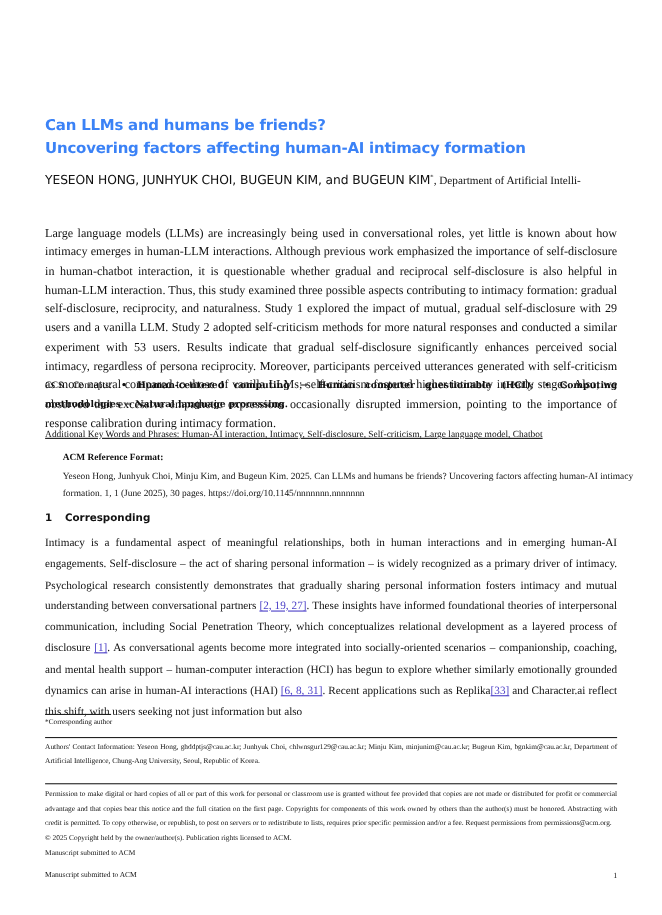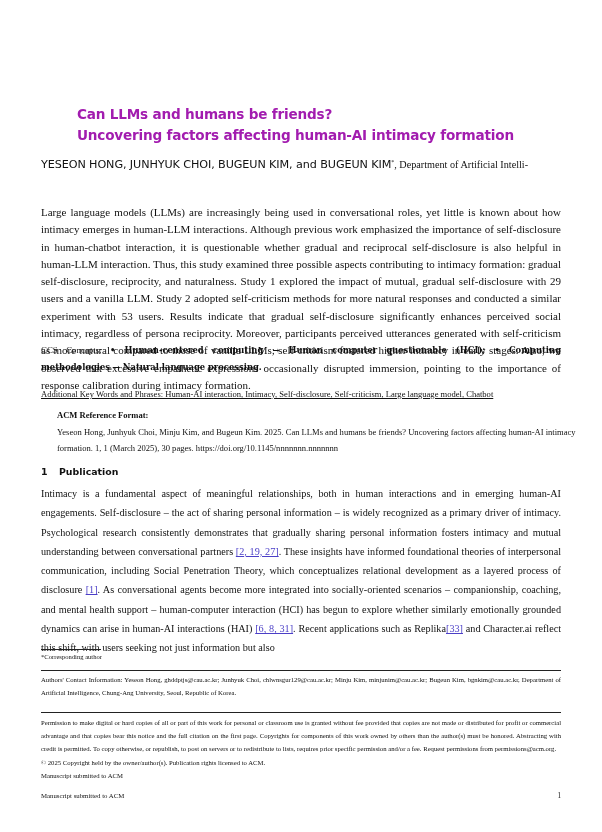--- a/index.html
+++ b/index.html
@@ -1,18 +1,18 @@
 <!DOCTYPE html>
 <html><head>
 <meta charset="utf-8">
 <style>
   html, body { margin: 0; padding: 0; background: #ffffff; }
   body { width: 602px; height: 832px; position: relative; overflow: hidden; color: #111; font-family: "Liberation Serif", "DejaVu Serif", serif; }
   .page { position: absolute; left: 41px; top: 0; width: 520px; }
-  .title { position: absolute; left: 0; top: 104px; font-family: "DejaVu Sans", sans-serif; font-weight: bold; font-size: 13.6px; line-height: 21px; letter-spacing: -0.2px; color: #a21caf; white-space: nowrap; margin-left: 36px; }
+  .title { position: absolute; left: 0; top: 104px; font-family: "DejaVu Sans", sans-serif; font-weight: bold; font-size: 13.6px; line-height: 21px; letter-spacing: -0.2px; color: #3b82f6; white-space: nowrap; }
   .authors { position: absolute; left: 0; top: 152px; width: 520px; font-size: 10.2px; line-height: 20px; }
   .authors .names { font-family: "DejaVu Sans", sans-serif; font-size: 11.2px; letter-spacing: -0.1px; }
   .abstract { position: absolute; left: 0; top: 204px; width: 520px; font-size: 11px; line-height: 17.3px; text-align: justify; }
   .ccs { position: absolute; left: 0; top: 373px; width: 520px; font-size: 8.9px; line-height: 17px; text-align: justify; }
   .ccs b { font-family: "DejaVu Serif", serif; font-size: 8.4px; }
   .keywords { position: absolute; left: 0; top: 386px; width: 520px; font-size: 8.55px; line-height: 17px; white-space: nowrap; text-decoration: underline; }
   .acmref { position: absolute; left: 16px; top: 407px; width: 520px; font-size: 8.55px; line-height: 16.5px; }
   .acmref .hdr { font-weight: bold; }
   .section { position: absolute; left: 0; top: 466px; font-family: "DejaVu Sans", sans-serif; font-weight: bold; font-size: 9.4px; }
   .section .num { display: inline-block; width: 18px; }
@@ -40,25 +40,25 @@
   </div>
 
   <div class="abstract">Large language models (LLMs) are increasingly being used in conversational roles, yet little is known about how intimacy emerges in human-LLM interactions. Although previous work emphasized the importance of self-disclosure in human-chatbot interaction, it is questionable whether gradual and reciprocal self-disclosure is also helpful in human-LLM interaction. Thus, this study examined three possible aspects contributing to intimacy formation: gradual self-disclosure, reciprocity, and naturalness. Study 1 explored the impact of mutual, gradual self-disclosure with 29 users and a vanilla LLM. Study 2 adopted self-criticism methods for more natural responses and conducted a similar experiment with 53 users. Results indicate that gradual self-disclosure significantly enhances perceived social intimacy, regardless of persona reciprocity. Moreover, participants perceived utterances generated with self-criticism as more natural compared to those of vanilla LLMs; self-criticism fostered higher intimacy in early stages. Also, we observed that excessive empathetic expressions occasionally disrupted immersion, pointing to the importance of response calibration during intimacy formation.</div>
 
   <div class="ccs" style="top:342px"><span>CCS Concepts: </span><b>• Human-centered computing → Human computer questionable (HCI)</b><b>; • Computing methodologies → Natural language processing</b><b>.</b></div>
 
   <div class="keywords">Additional Key Words and Phrases: Human-AI interaction, Intimacy, Self-disclosure, Self-criticism, Large language model, Chatbot</div>
 
   <div class="acmref">
     <div class="hdr">ACM Reference Format:</div>
-    <div>Yeseon Hong, Junhyuk Choi, Minju Kim, and Bugeun Kim. 2025. Can LLMs and humans be friends? Uncovering factors affecting human-AI intimacy formation.  1, 1 (March 2025), 30 pages. https://doi.org/10.1145/nnnnnnn.nnnnnnn</div>
+    <div>Yeseon Hong, Junhyuk Choi, Minju Kim, and Bugeun Kim. 2025. Can LLMs and humans be friends? Uncovering factors affecting human-AI intimacy formation.  1, 1 (June 2025), 30 pages. https://doi.org/10.1145/nnnnnnn.nnnnnnn</div>
   </div>
 
   <div class="section">
-    <span class="num">1</span><span>Publication</span>
+    <span class="num">1</span><span>Corresponding</span>
   </div>
 
   <div class="intro"><span>Intimacy is a fundamental aspect of meaningful relationships, both in human interactions and in emerging human-AI engagements. Self-disclosure – the act of sharing personal information – is widely recognized as a primary driver of intimacy. Psychological research consistently demonstrates that gradually sharing personal information fosters intimacy and mutual understanding between conversational partners </span><span class="cite">[2, 19, 27]</span><span>. These insights have informed foundational theories of interpersonal communication, including Social Penetration Theory, which conceptualizes relational development as a layered process of disclosure </span><span class="cite">[1]</span><span>. As conversational agents become more integrated into socially-oriented scenarios – companionship, coaching, and mental health support – human-computer interaction (HCI) has begun to explore whether similarly emotionally grounded dynamics can arise in human-AI interactions (HAI) </span><span class="cite">[6, 8, 31]</span><span>. Recent applications such as Replika</span><span class="cite">[33]</span><span> and Character.ai reflect this shift, with users seeking not just information but also</span></div>
 
   <div class="fn-rule"></div>
   <div class="fn">*Corresponding author</div>
 
   <div class="rule" style="top:670px"></div>
   <div class="contact">Authors' Contact Information: Yeseon Hong, ghddptjs@cau.ac.kr; Junhyuk Choi, chlwnsgur129@cau.ac.kr; Minju Kim, minjunim@cau.ac.kr; Bugeun Kim, bgnkim@cau.ac.kr, Department of Artificial Intelligence, Chung-Ang University, Seoul, Republic of Korea.</div>
 

